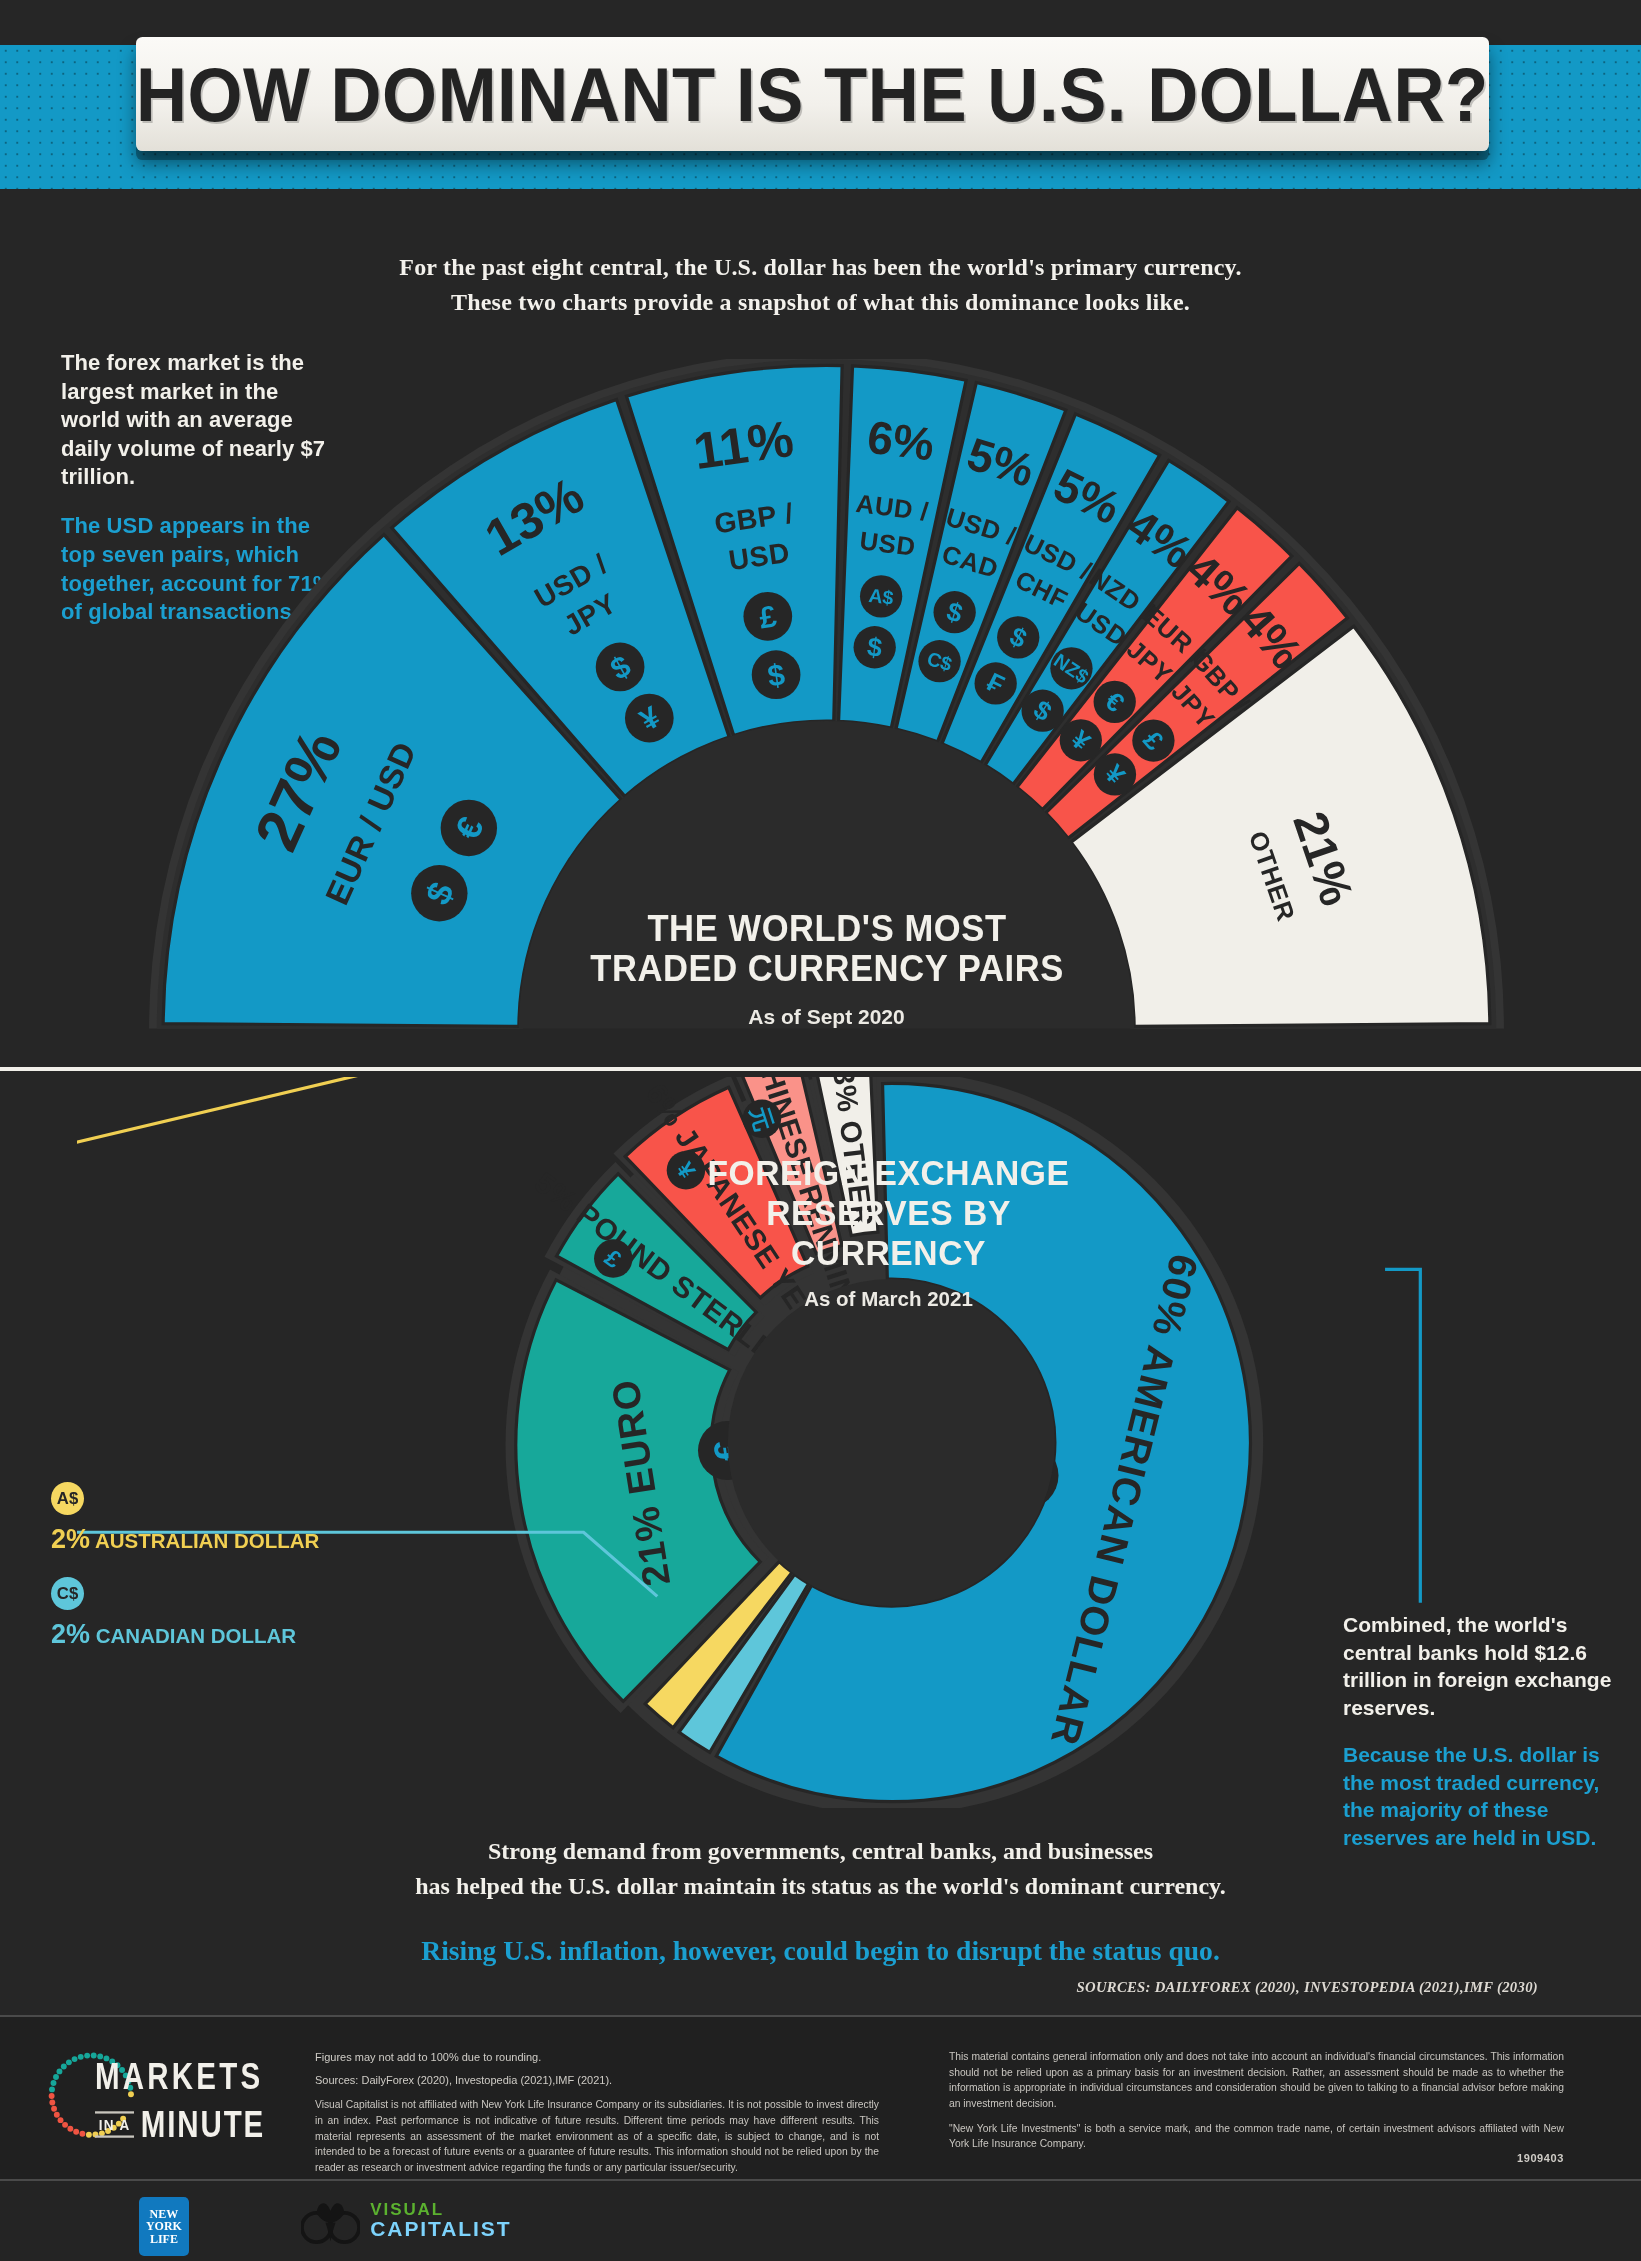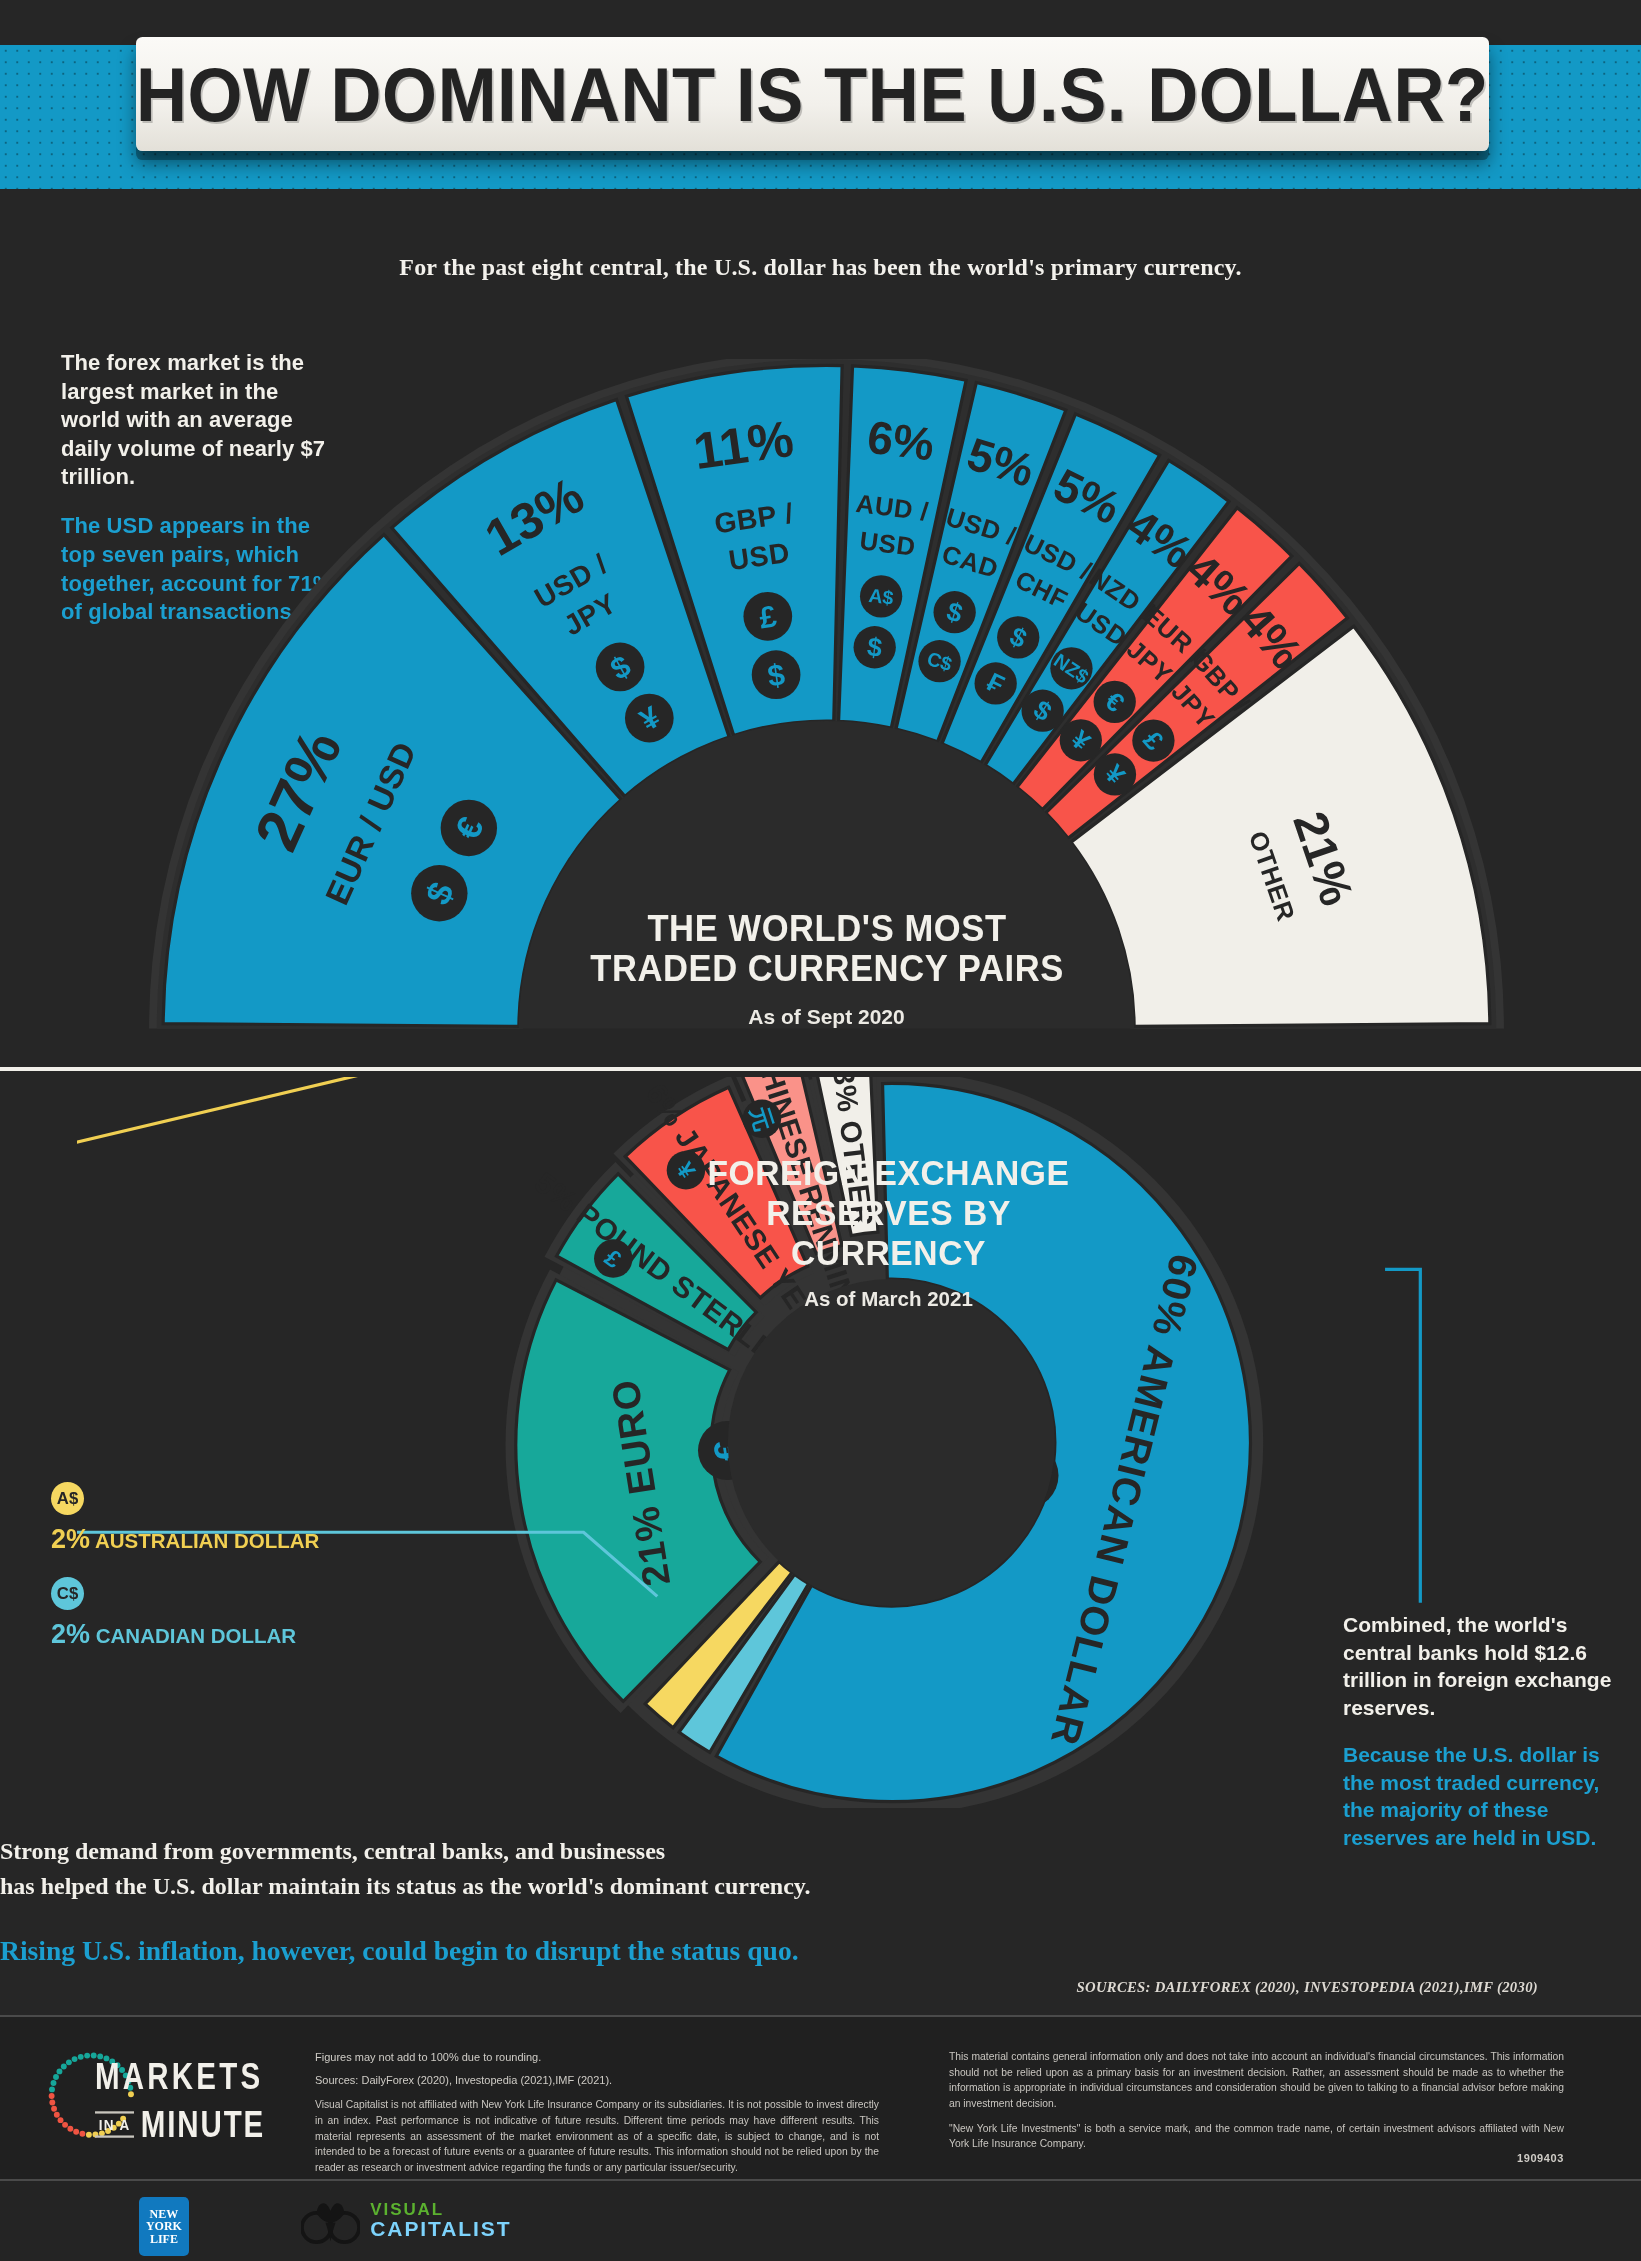--- a/index.html
+++ b/index.html
@@ -91,21 +91,21 @@
   
   .ann-right {
     position:absolute; left: 1343px; top: 1611px; width: 269px;
     font-size: 21px; line-height: 1.32; font-weight: 700;
   }
   .ann-right .white { color:#f2f0ea; }
   .ann-right .blue { color:#1b9fd0; display:block; margin-top: 19px; }
 
   
   .closing {
-    position:absolute; left:0; top: 1834px; width: 1641px; 
+    position:absolute; left:0; top: 1834px; width: 1641px; text-align:center;
     font-family: "Liberation Serif", serif; font-weight:700;
     font-size: 24px; line-height: 1.45; color:#f2f0ea;
   }
   .closing .kicker {
     display:block; margin-top: 27px; color:#1b9fd0; font-size: 27.6px;
   }
   .sources-line {
     position:absolute; right: 103px; top: 1979px;
     font-family:"Liberation Serif", serif; font-weight:700; font-style:italic;
     font-size: 14.7px; color:#ddd9d2; letter-spacing:0.3px;
@@ -155,20 +155,21 @@
 
   <div class="header-top-black"></div>
   <div class="header-band"></div>
   <div class="header-bot-black"></div>
   <div class="title-plate">
     <h1>HOW DOMINANT IS THE U.S. DOLLAR?</h1>
   </div>
 
   <div class="intro">
     <div>For the past eight central, the U.S. dollar has been the world's primary currency.</div>
+    <div>These two charts provide a snapshot of what this dominance looks like.</div>
   </div>
 
   <div class="ann-left">
     <span class="white">The forex market is the largest market in the world with an average daily volume of nearly $7 trillion.</span>
     <span class="blue">The USD appears in the top seven pairs, which together, account for 71% of global transactions.</span>
   </div>
 
   <div class="chart1-wrap">
     <svg class="c1-svg" width="1359" height="705" viewBox="0 0 2120 1100">
       <defs>

